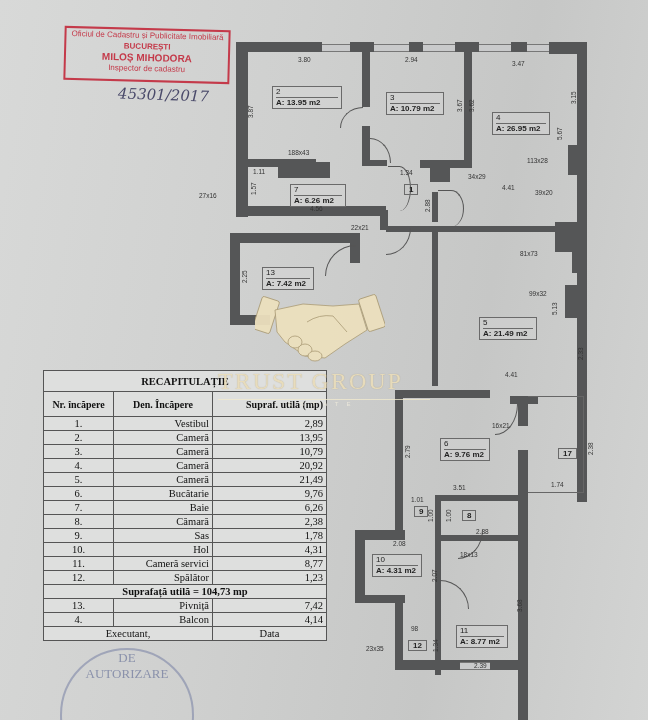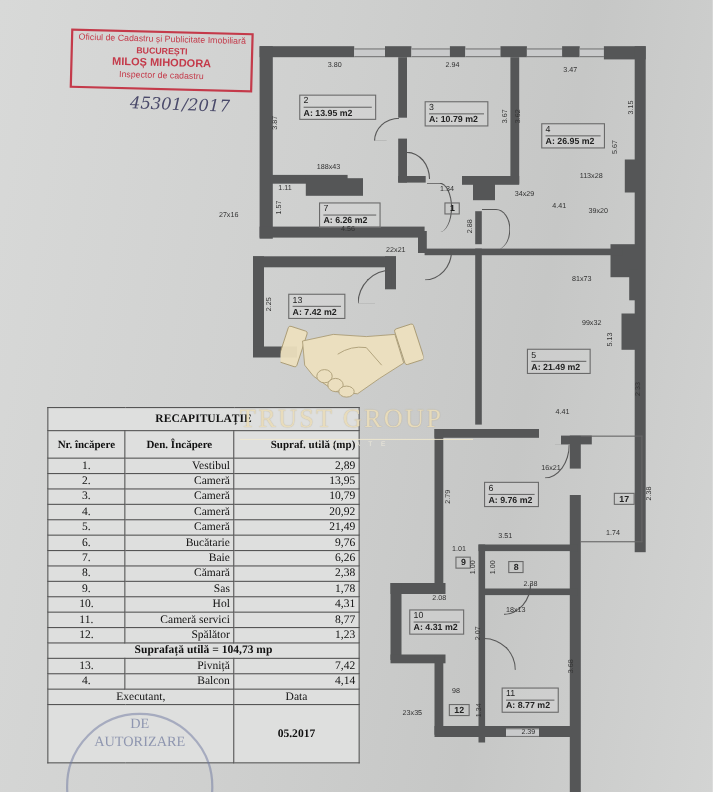--- a/index.html
+++ b/index.html
@@ -312,24 +312,20 @@
       </tr>
   <tr>
         <td class="c1">4.</td>
         <td class="c2">Balcon</td>
         <td class="c3">4,14</td>
       </tr>
   <tr>
     <td colspan="2" style="text-align:center;">Executant,</td>
     <td style="text-align:center;">Data</td>
   </tr>
-  <tr>
-    <td colspan="2" style="height:52px;"></td>
-    <td class="foot-date">05.2017</td>
-  </tr>
 </tbody>
   </table>
 
 <div class="cert-stamp">
   <div>DE</div>
   <div>AUTORIZARE</div>
 </div>
 
 <svg class="abs" style="left:255px;top:292px;" width="130" height="72" viewBox="0 0 130 72">
   <g fill="#ece0be" stroke="#a89870" stroke-width="0.8" opacity="0.95">

